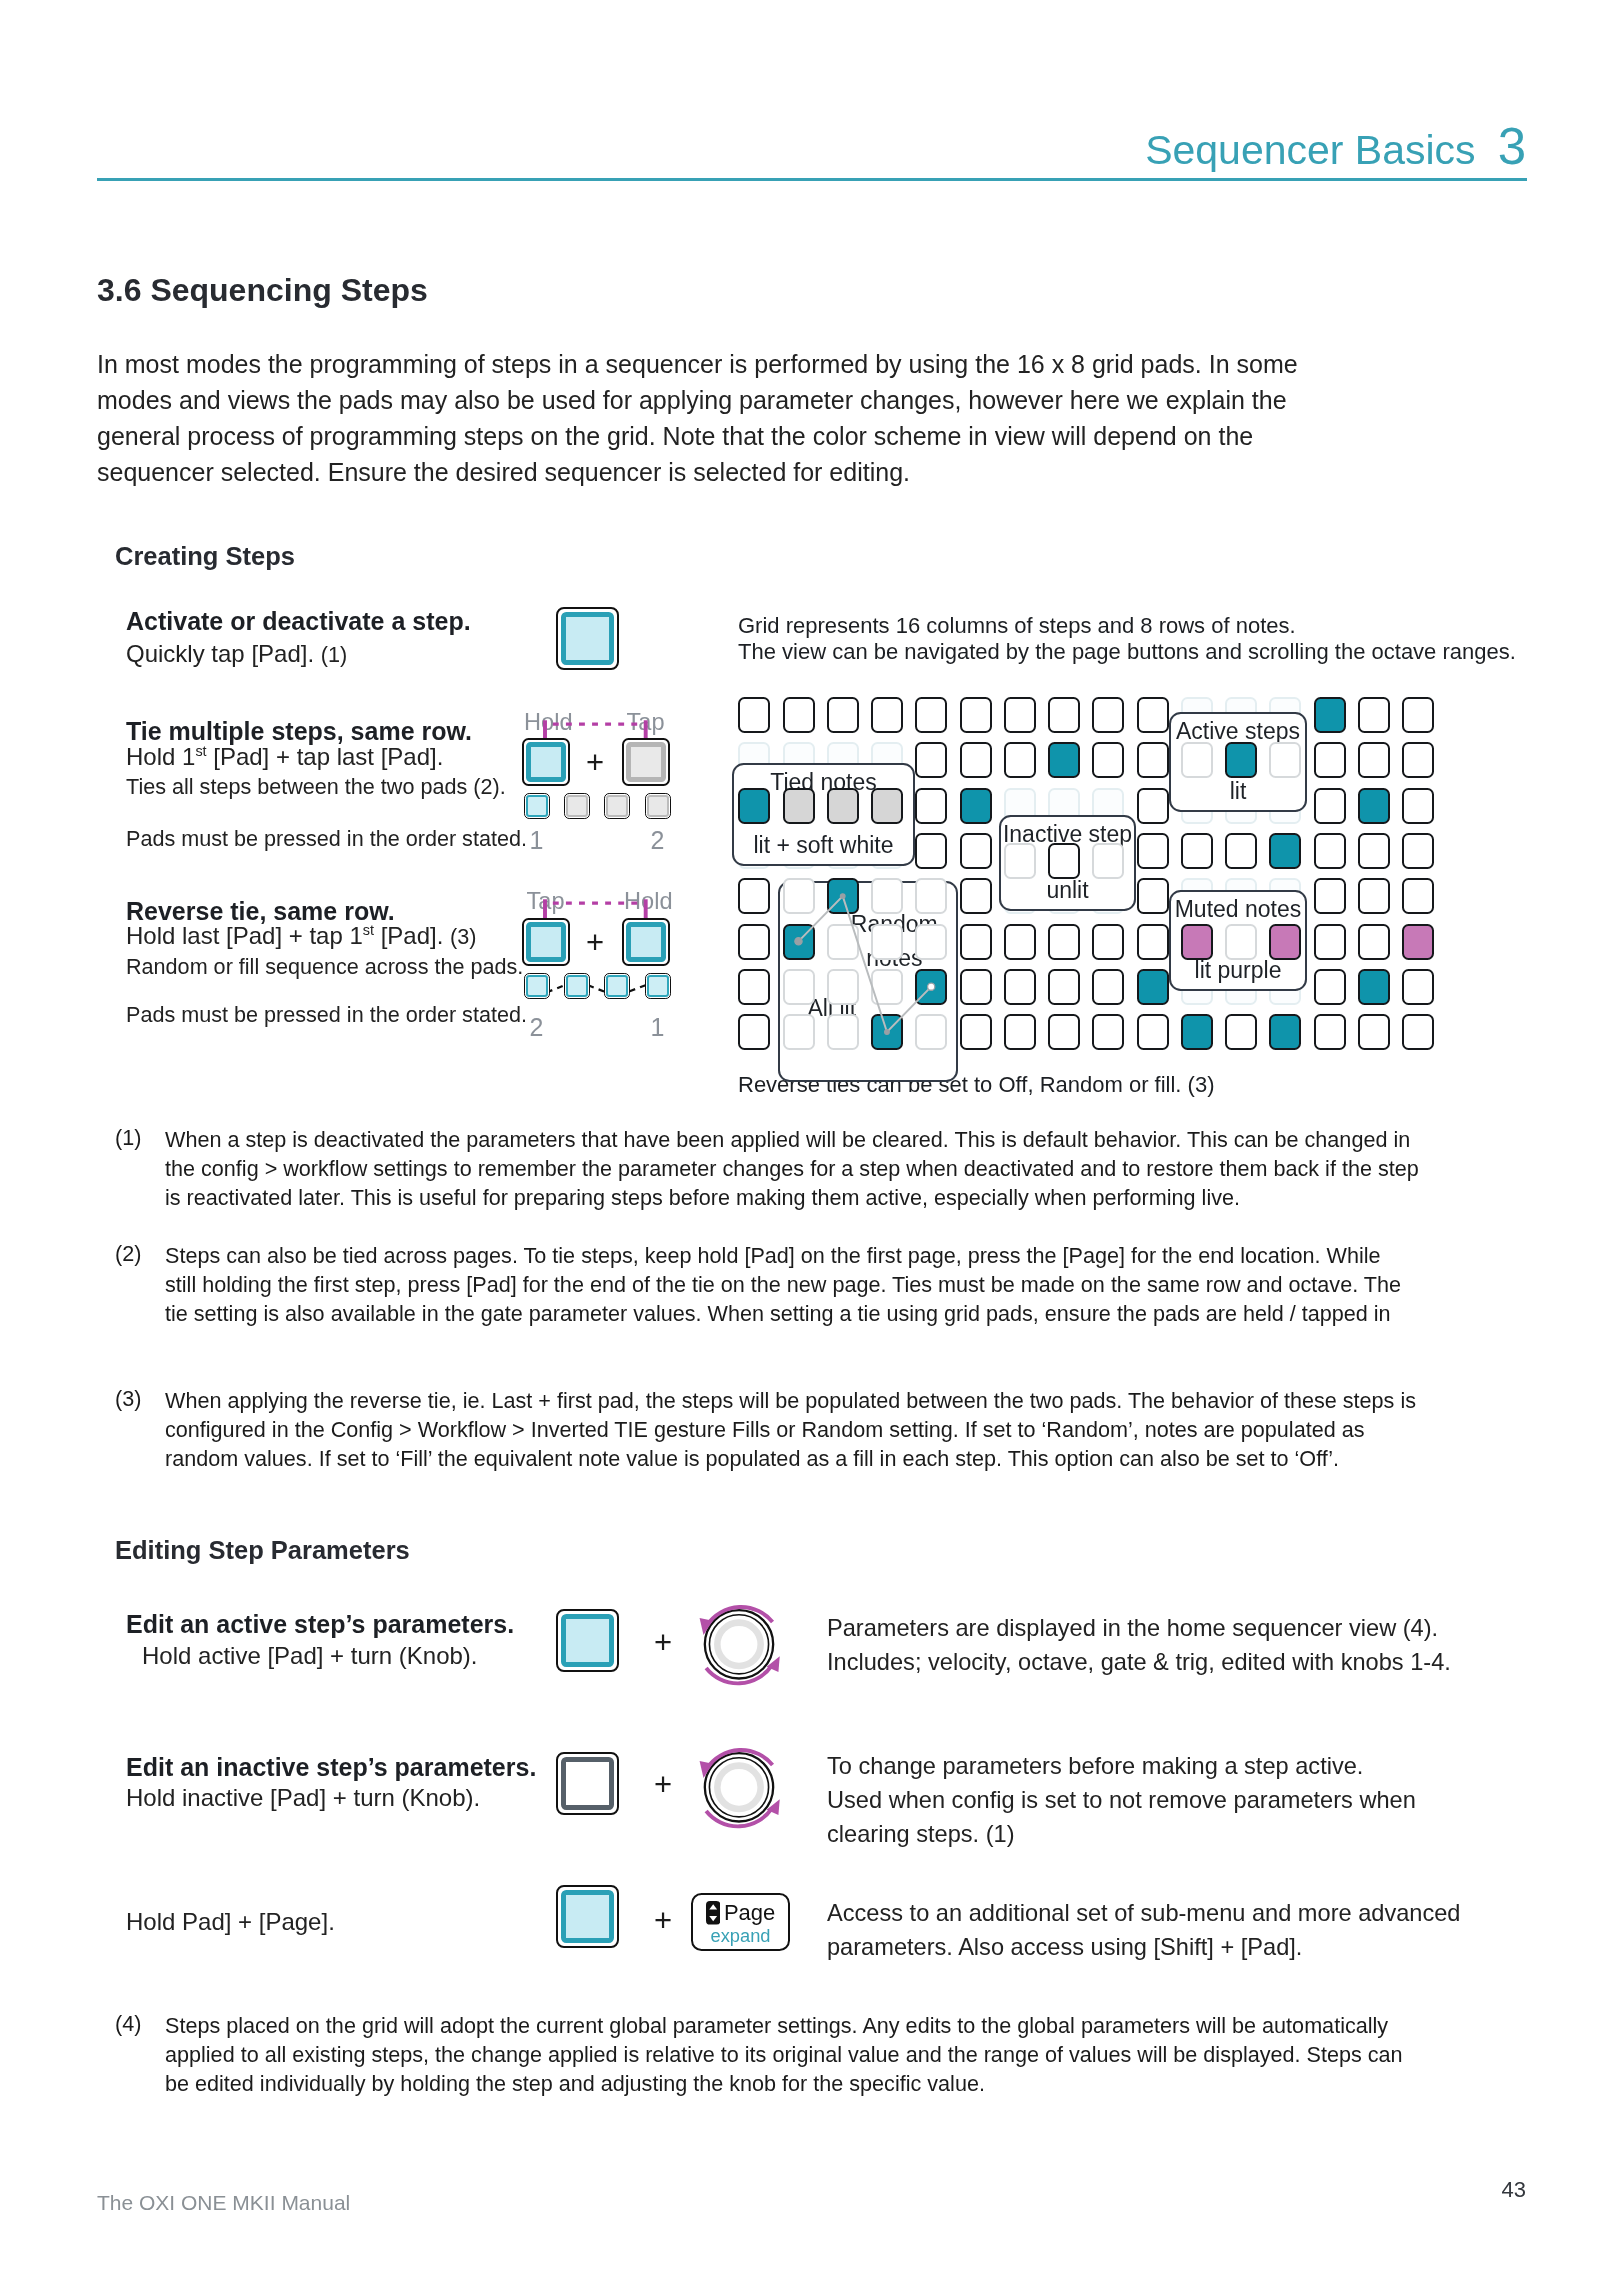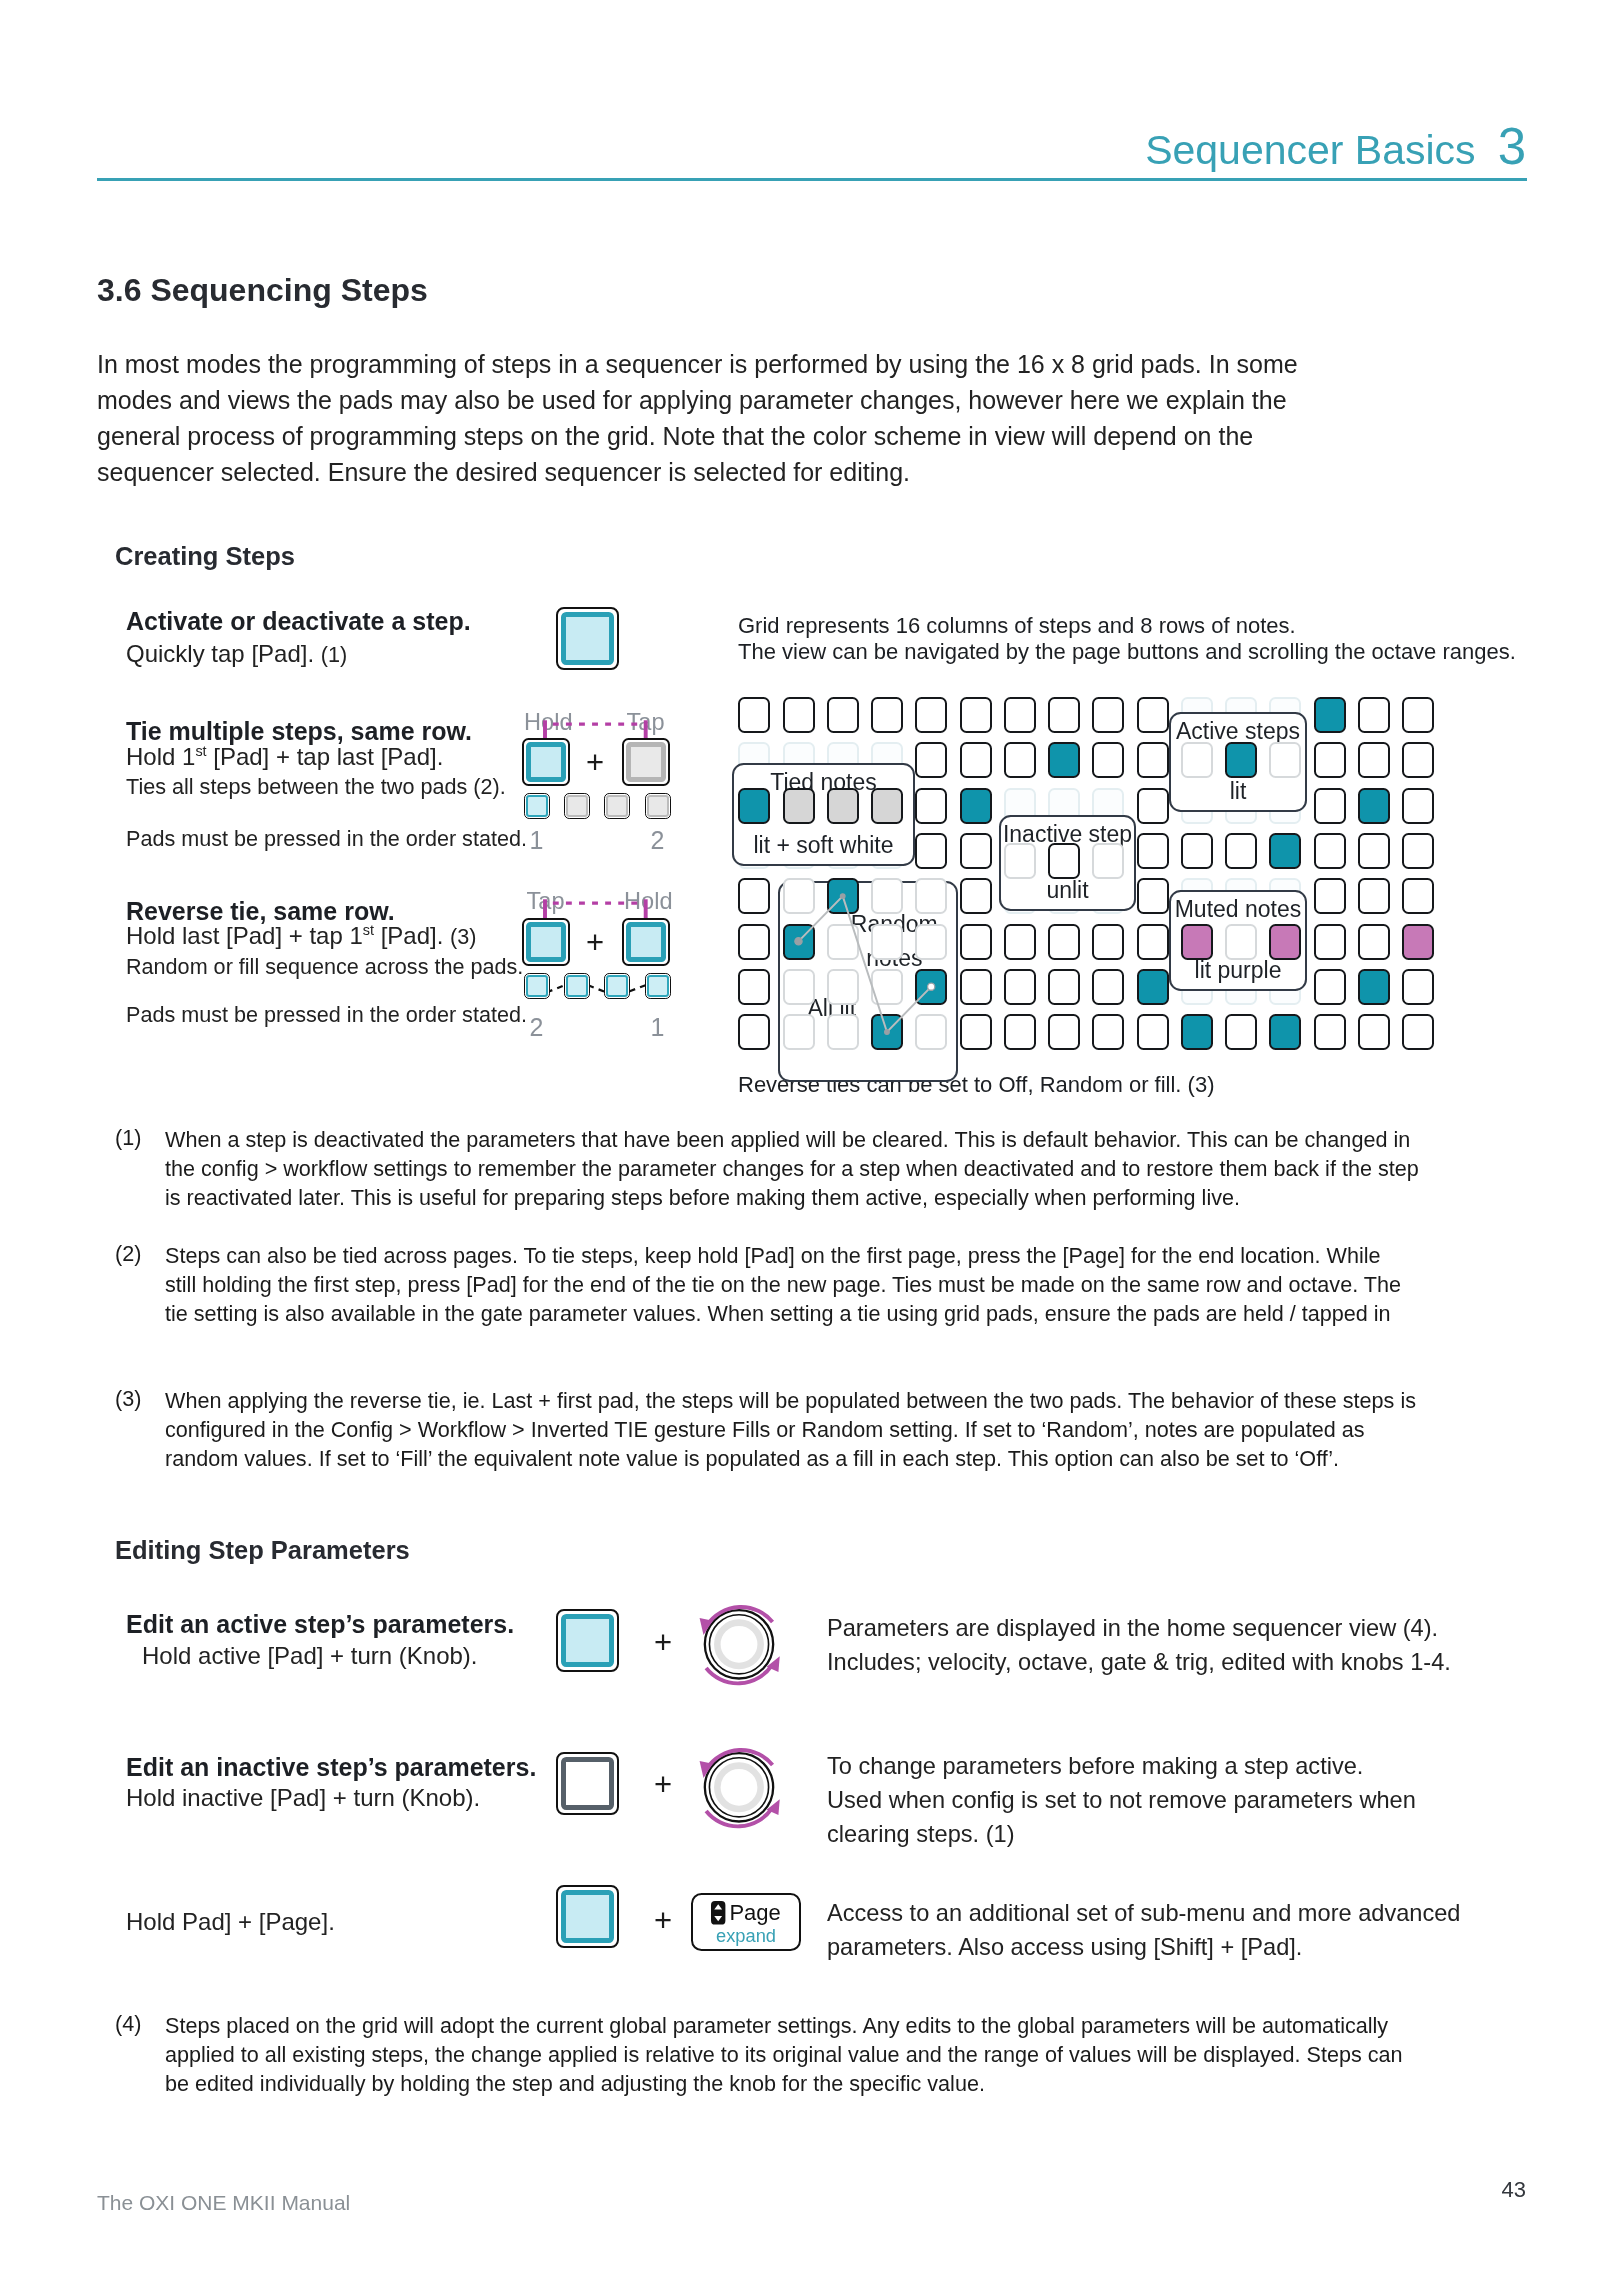--- a/index.html
+++ b/index.html
@@ -59,21 +59,21 @@
   #gridline-svg{position:absolute;left:0;top:0;z-index:4;pointer-events:none;}
   
   .fn{position:absolute;left:115px;width:1388px;font-size:21.6px;color:#1b1b1b;}
   .fn .m{position:absolute;left:0;top:0;}
   .fn .tx{margin-left:50px;}
   .fn .line{line-height:29px;}
   
   .desc{position:absolute;font-size:23.6px;color:#222;}
   .desc .line{line-height:34px;}
   .knob{position:absolute;}
-  .pagebtn{position:absolute;width:110px;height:58px;border:2.3px solid #111;border-radius:10.5px;
+  .pagebtn{position:absolute;width:99px;height:58px;border:2.3px solid #111;border-radius:10.5px;
            background:#fff;box-sizing:border-box;text-align:center;}
   .pagebtn .row1{display:flex;align-items:center;justify-content:center;margin-top:5.2px;gap:3.9px;}
   .pagebtn .lbl{font-size:22px;color:#111;}
   .pagebtn .sub{font-size:18.3px;color:var(--accent);margin-top:-1.3px;}
   
   .foot-l{position:absolute;left:97px;top:2191px;font-size:21px;color:#8a9095;}
   .foot-r{position:absolute;right:97px;top:2177px;font-size:22px;color:#33373d;}
 </style>
 </head>
 <body>

